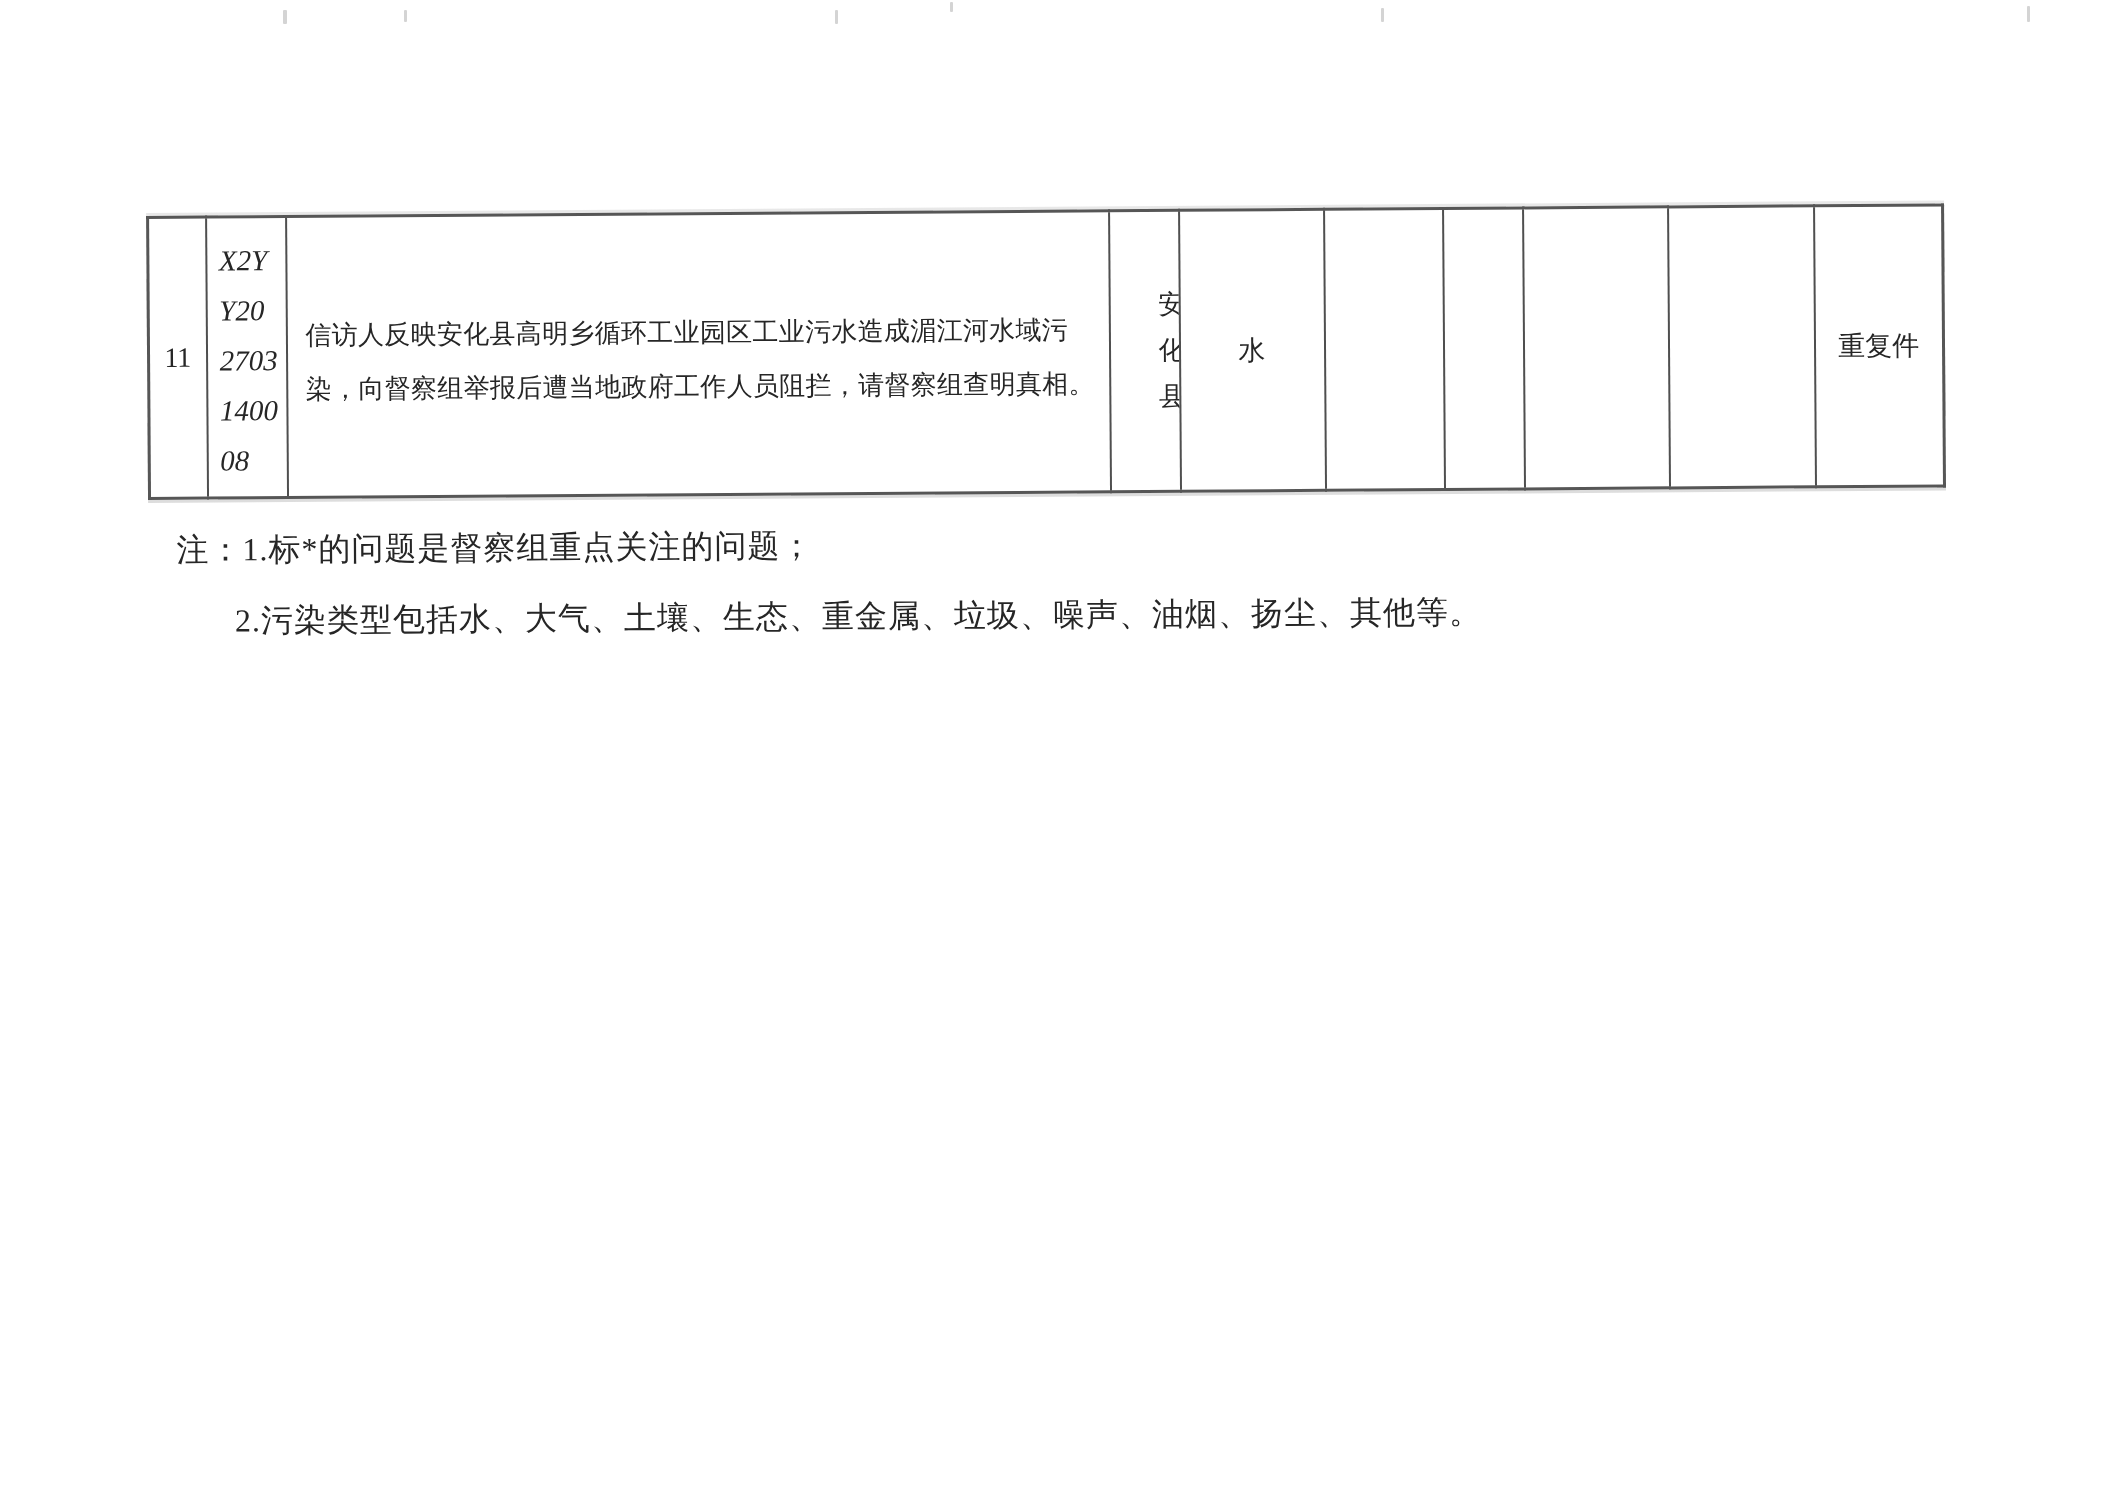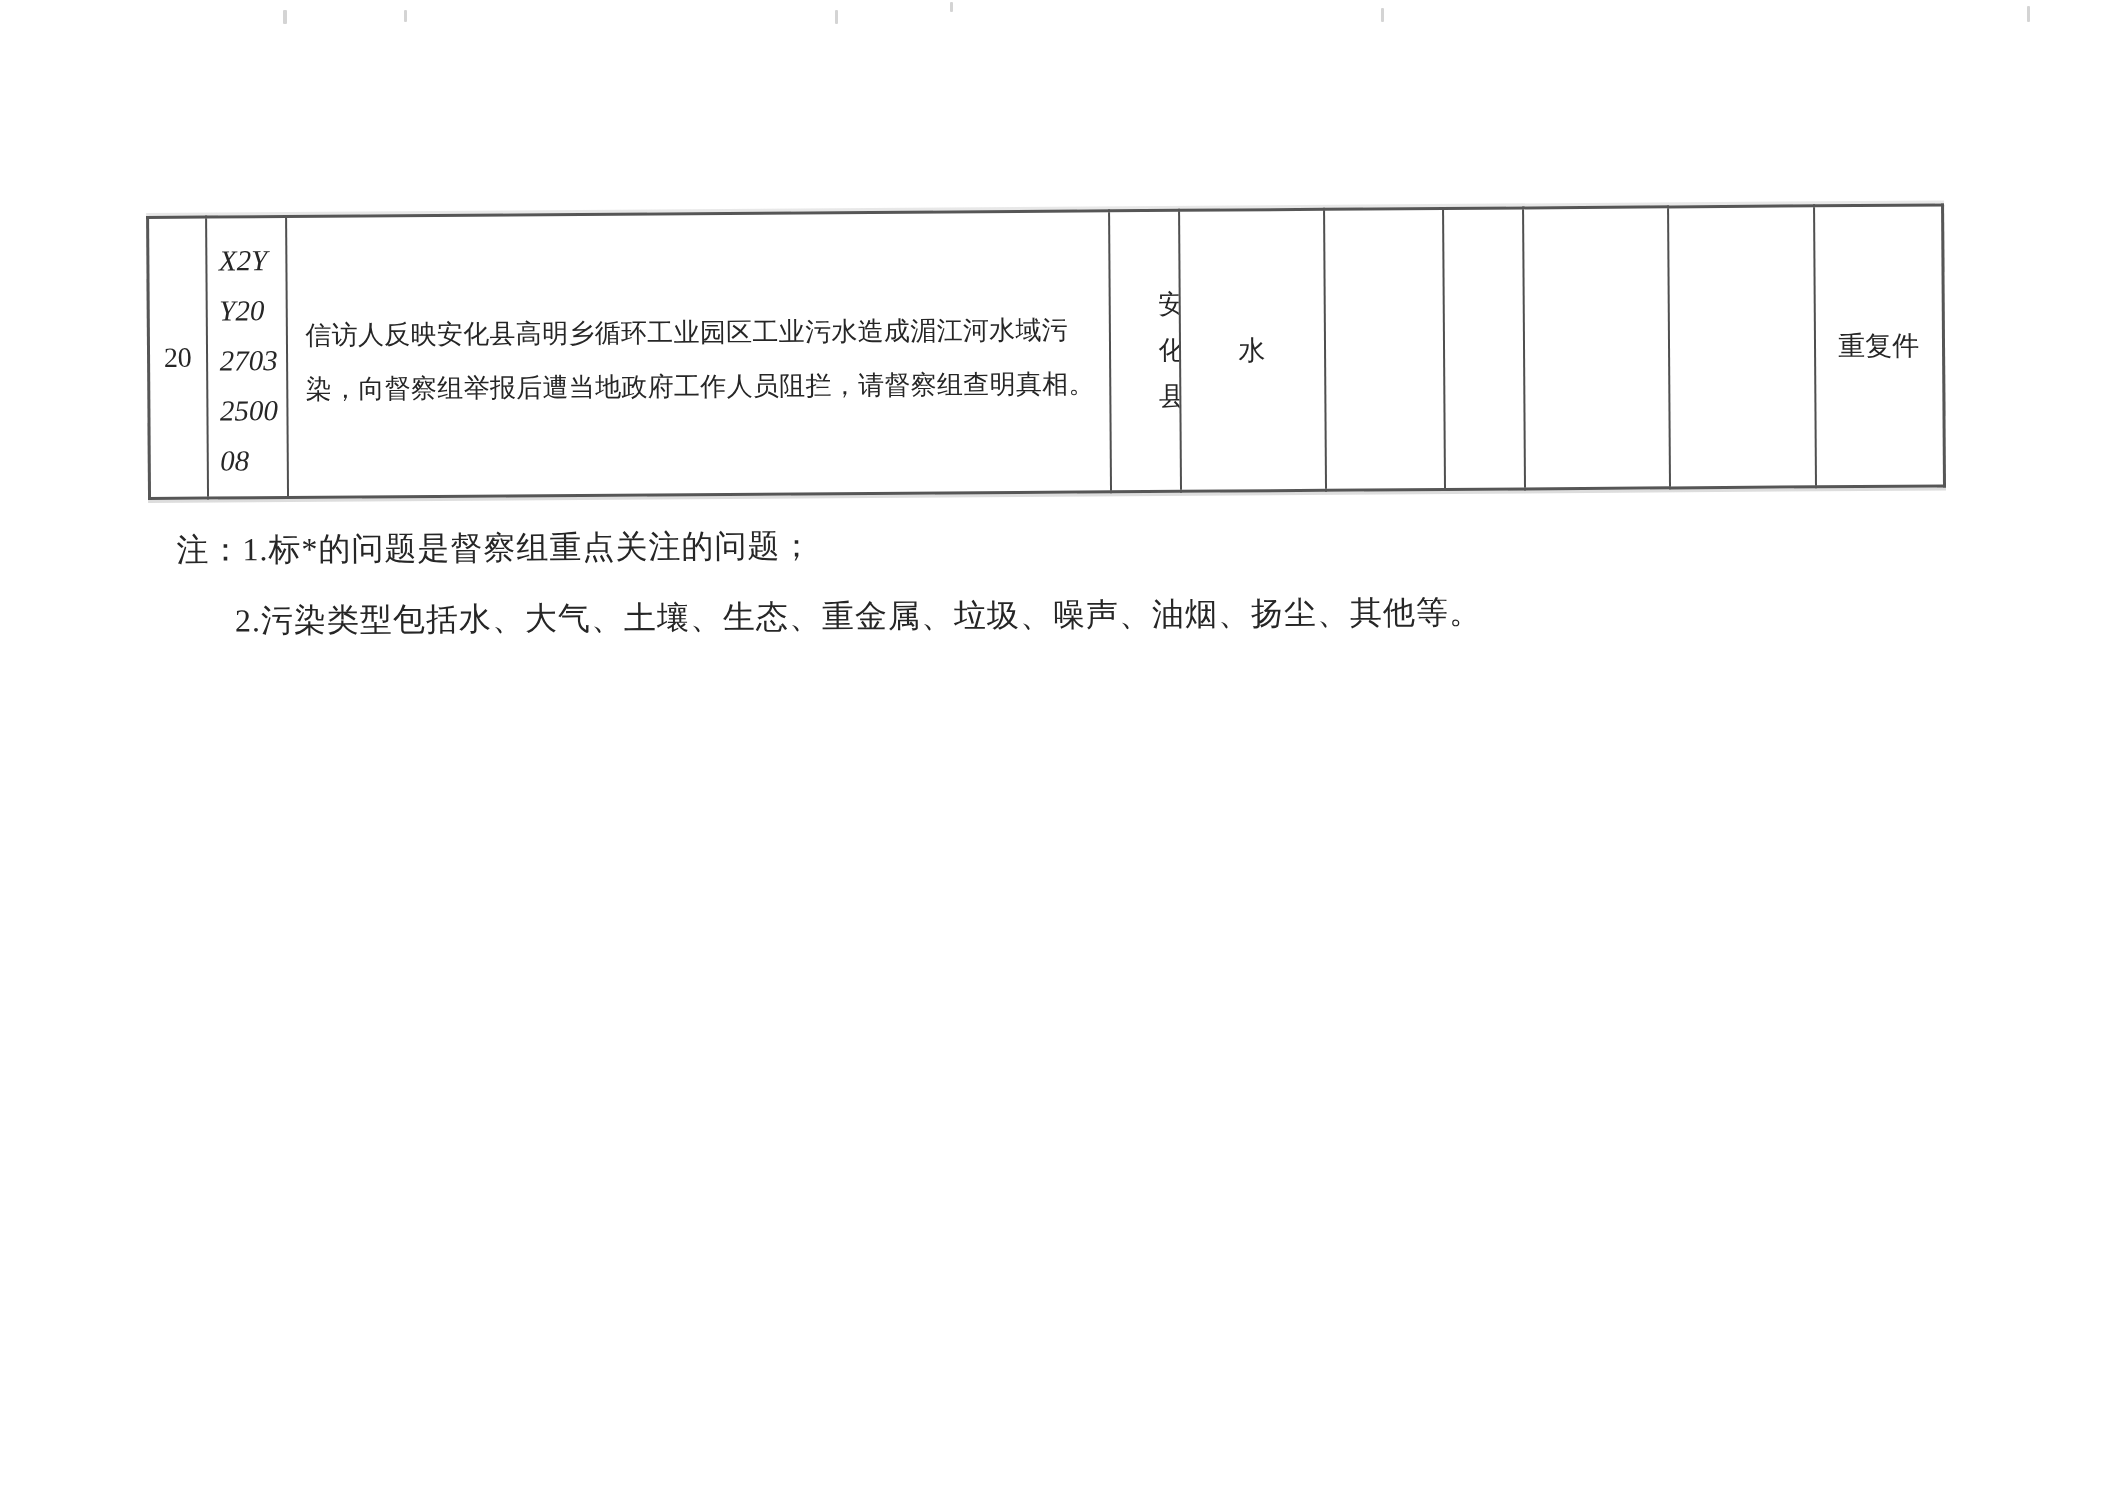--- a/index.html
+++ b/index.html
@@ -123,27 +123,27 @@
       <col style="width:145px">
       <col style="width:119px">
       <col style="width:80px">
       <col style="width:145px">
       <col style="width:146px">
       <col style="width:129px">
     </colgroup>
     <tbody>
       <tr>
         <td class="cell-seq">
-          <span>20</span>
+          <span>11</span>
         </td>
         <td class="cell-code">
           <span class="code-line">X2Y</span>
           <span class="code-line">Y20</span>
           <span class="code-line">2703</span>
-          <span class="code-line">2500</span>
+          <span class="code-line">1400</span>
           <span class="code-line">08</span>
         </td>
         <td class="cell-desc">
           <span class="desc-line">信访人反映安化县高明乡循环工业园区工业污水造成湄江河水域污</span>
           <span class="desc-line">染，向督察组举报后遭当地政府工作人员阻拦，请督察组查明真相。</span>
         </td>
         <td class="cell-county">
           <span class="county-line">安化</span>
           <span class="county-line">县</span>
         </td>

